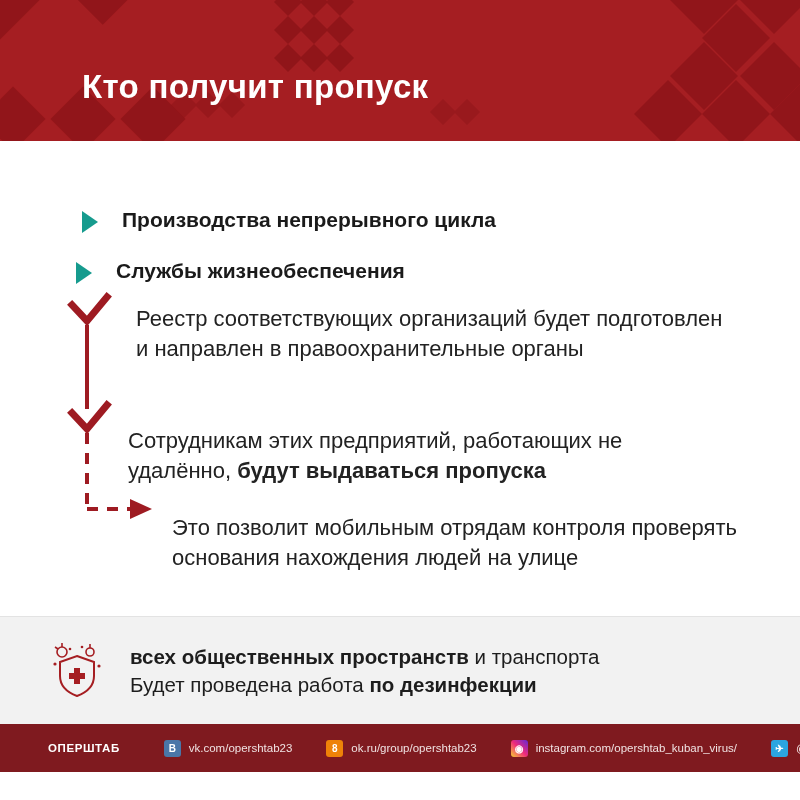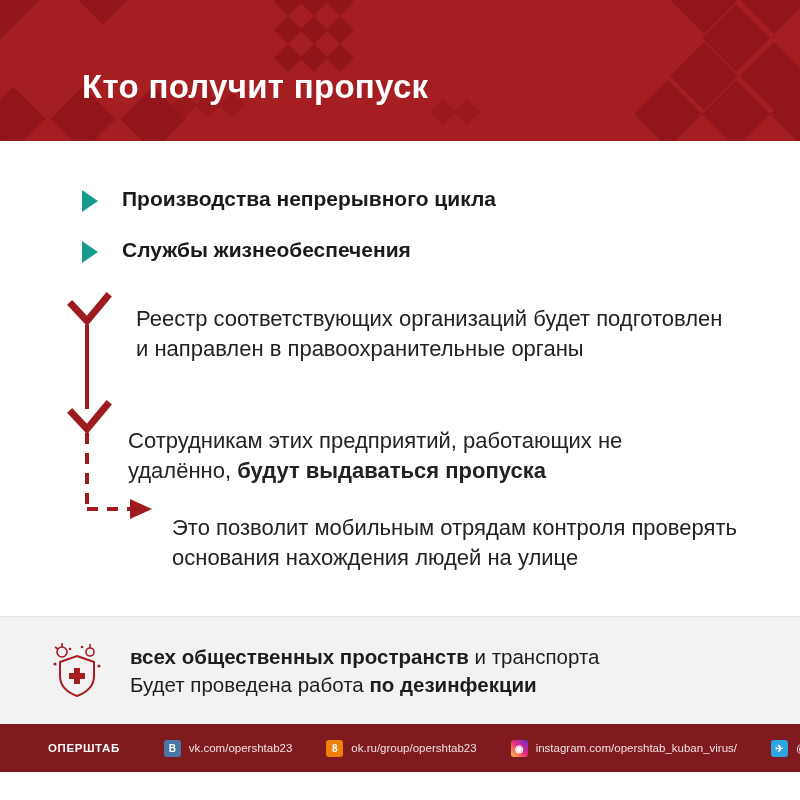--- a/index.html
+++ b/index.html
@@ -50,20 +50,21 @@
     position: relative;
     background: #ffffff;
     flex: 1 1 auto;
     padding: 0;
   }
 
   .arrow-item {
     position: absolute;
     display: flex;
     align-items: flex-start;
+    margin-top: 21px;
   }
   .tri {
     width: 0;
     height: 0;
     border-left: 16px solid #169b8e;
     border-top: 11px solid transparent;
     border-bottom: 11px solid transparent;
     margin-top: 4px;
   }
   .arrow-item .label {
@@ -206,21 +207,21 @@
     <div class="header-title">Кто получит пропуск</div>
   </div>
 
   <div class="content">
 
     <div class="arrow-item" style="left:82px; top:45px;">
       <span class="tri"></span>
       <span class="label">Производства непрерывного цикла</span>
     </div>
 
-    <div class="arrow-item" style="left:82px; top:96px;">
+    <div class="arrow-item" style="left:76px; top:96px;">
       <span class="tri"></span>
       <span class="label">Службы жизнеобеспечения</span>
     </div>
 
     <svg style="position:absolute; left:60px; top:150px;" width="130" height="260" viewBox="0 0 130 260">
 
       <g fill="none" stroke="#9e1b22" stroke-width="7" stroke-linecap="square">
         <path d="M12 14 L27 30 L47 6"></path>
       </g>
 

